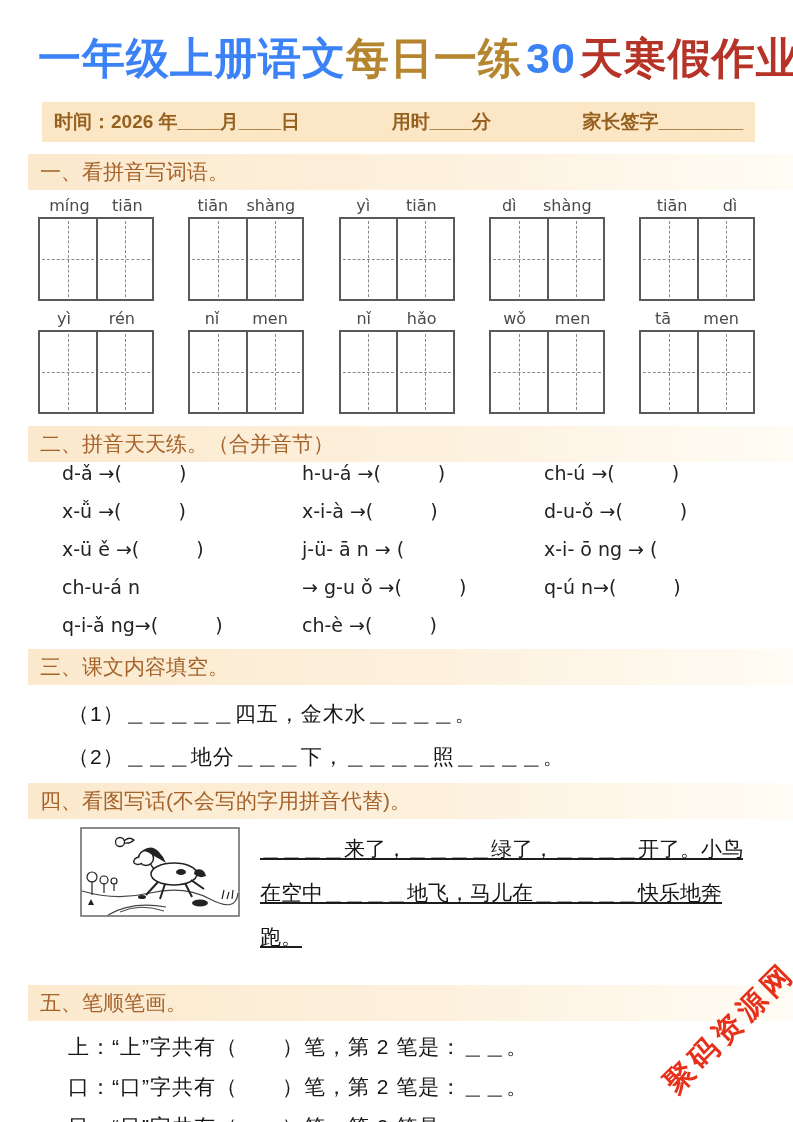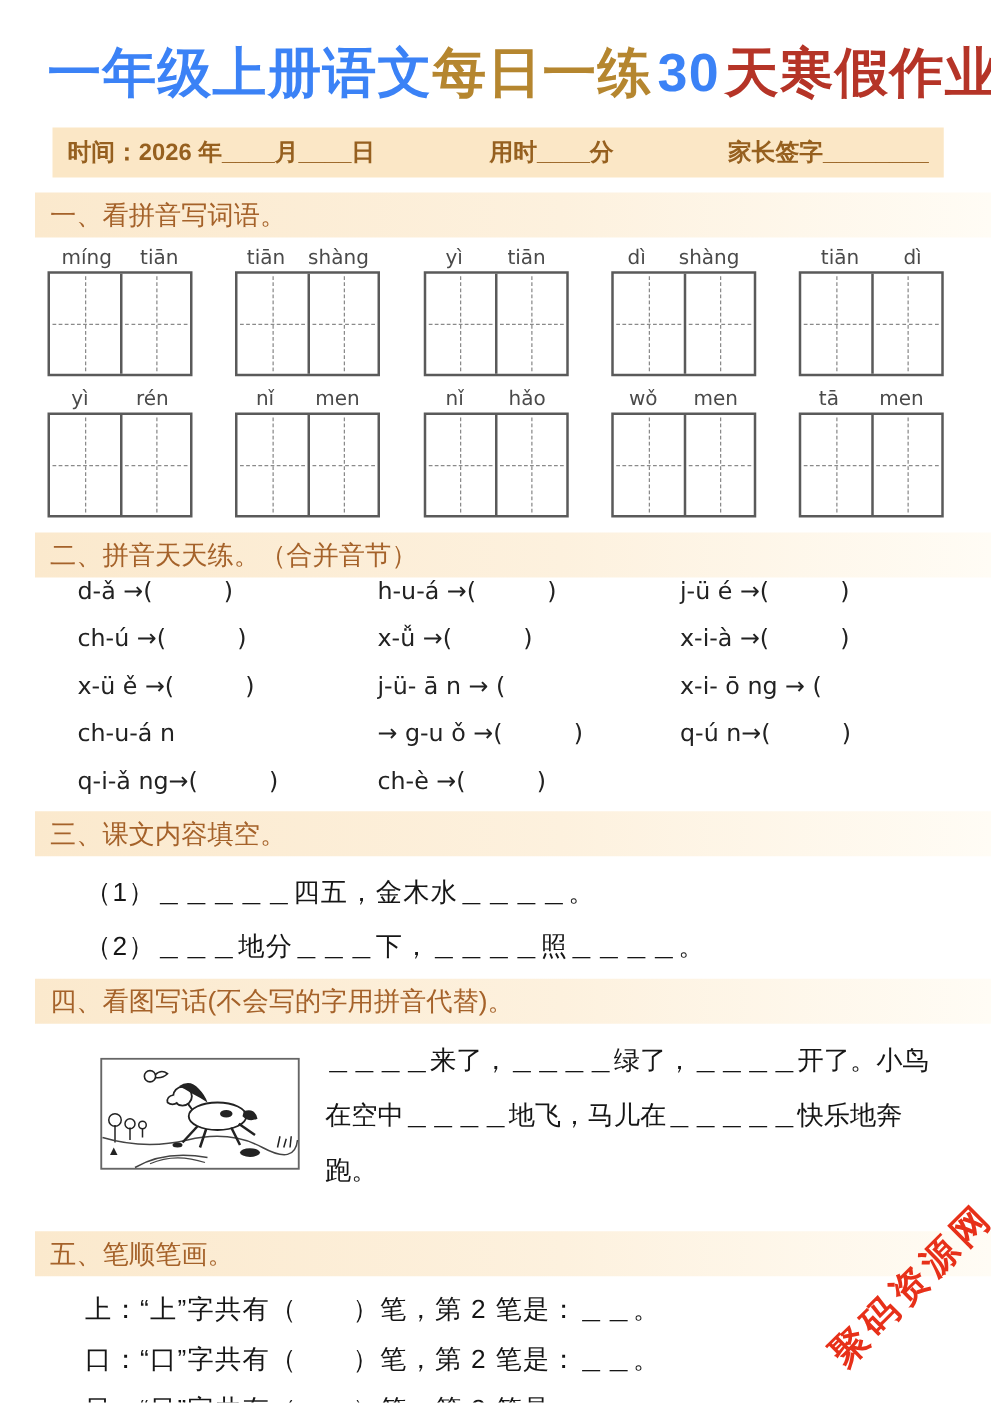--- a/index.html
+++ b/index.html
@@ -72,21 +72,21 @@
     padding-left: 24px; 
     font-family: "DejaVu Sans", sans-serif;
     font-size: 19px; color: #222; line-height: 23px;
   }
 
   
   .fill-line {
     margin: 15px 0 0 30px;
     font-size: 21px; color: #161616; letter-spacing: 1px;
   }
-  .s4-wrap { display: flex; margin-top: 8px; align-items: center; }
+  .s4-wrap { display: flex; margin-top: 8px; align-items: flex-start; text-decoration: underline; }
   .pic-frame { margin-left: 42px; flex: 0 0 auto; }
   .s4-text { flex: 1; padding-left: 20px; font-size: 21px; line-height: 44px; color: #161616; }
 
   .s5-line { margin: 12px 0 0 30px; font-size: 21px; color: #161616; letter-spacing: 1px; }
 
   
   .watermark {
     position: absolute; left: 615px; top: 1008px; width: 230px;
     transform: rotate(-45deg);
     color: #e73019; font-size: 29px; font-weight: bold;
@@ -215,24 +215,24 @@
             <div class="cell"></div>
           </div>
       </div>
     </div>
   </div>
 
   <div class="sec-head mt12">二、拼音天天练。（合并音节）</div>
   <div class="s2-grid">
     <span>d-ǎ →(　　　)</span>
     <span>h-u-á →(　　　)</span>
-    <span>j-ü é →(　　　)</span>
     <span>ch-ú →(　　　)</span>
     <span>x-ǚ →(　　　)</span>
     <span>x-i-à →(　　　)</span>
+    <span>d-u-ǒ →(　　　)</span>
     <span>x-ü ě →(　　　)</span>
     <span>j-ü- ā n → (</span>
     <span>x-i- ō ng → (</span>
     <span>ch-u-á n</span>
     <span>→  g-u ǒ →(　　　)</span>
     <span>q-ú n→(　　　)</span>
     <span>q-i-ǎ ng→(　　　)</span>
     <span>ch-è →(　　　)</span>
   </div>
 

